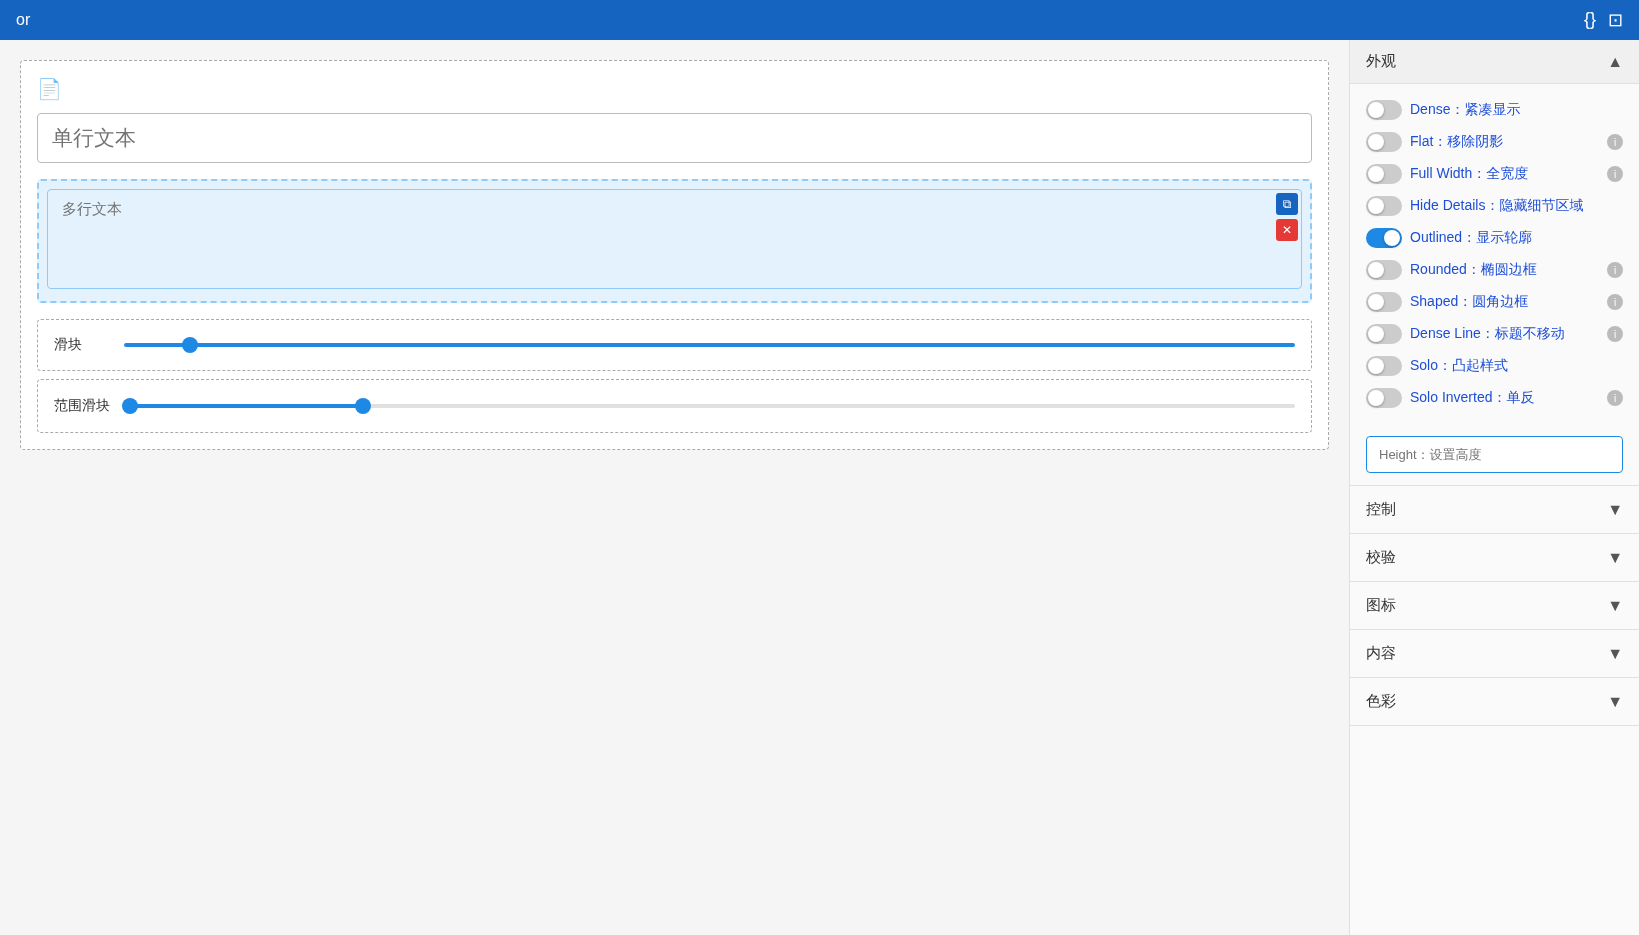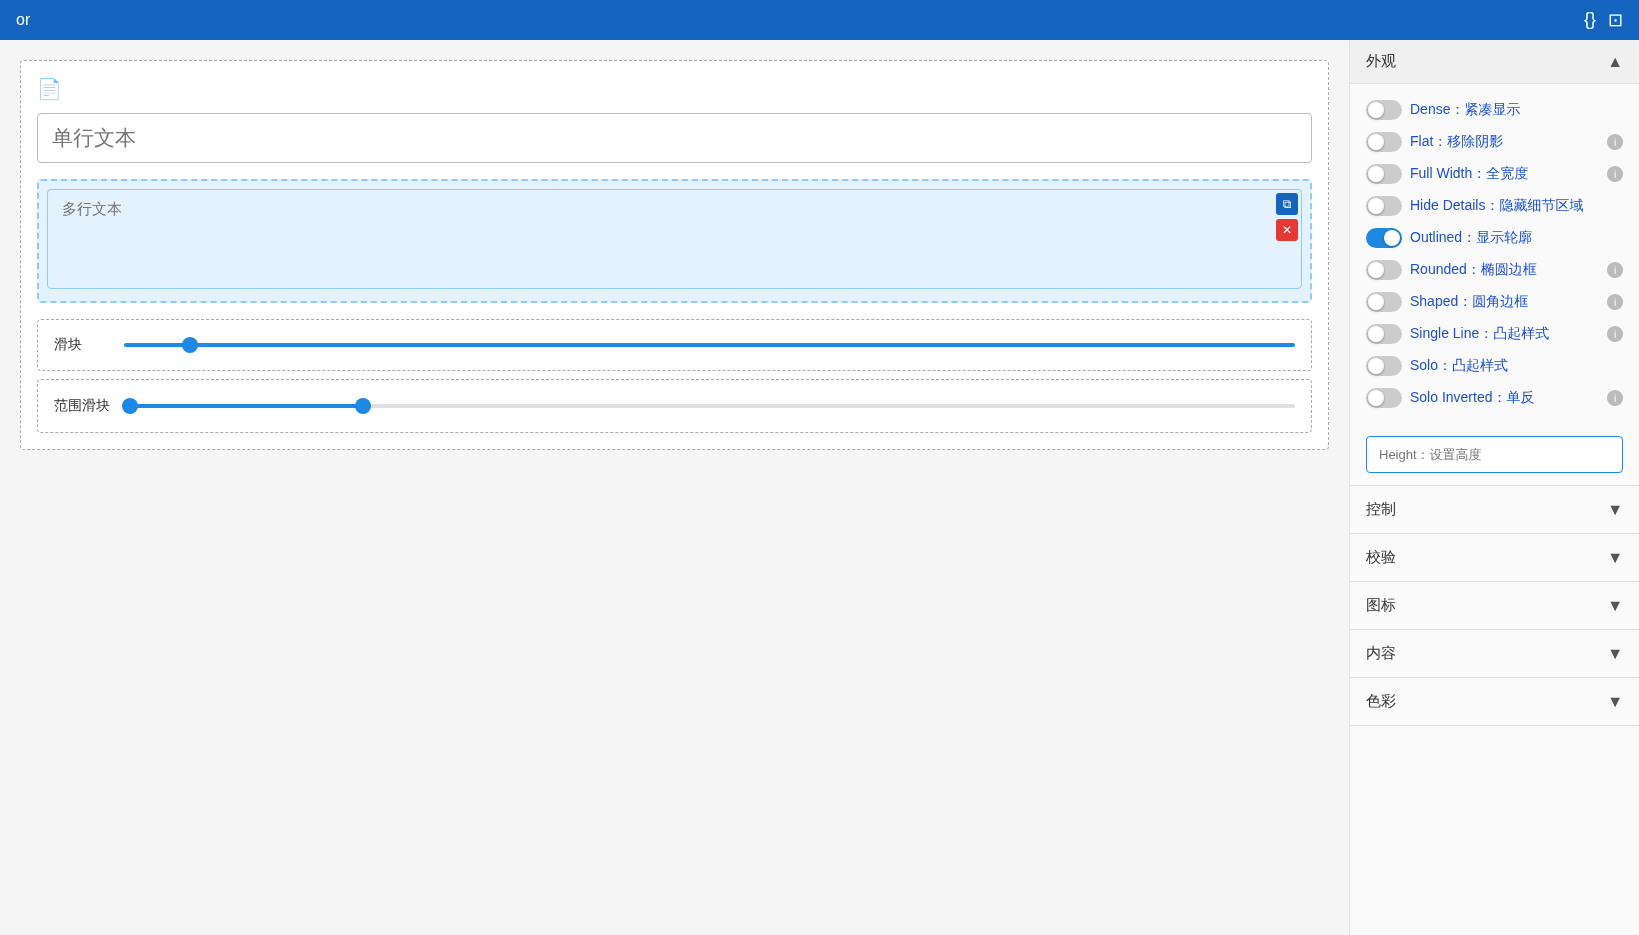--- a/index.html
+++ b/index.html
@@ -445,21 +445,21 @@
             </div>
             <span class="toggle-label">Shaped：圆角边框</span>
           </div>
           <div class="info-icon">i</div>
         </div>
         <div class="toggle-row">
           <div class="toggle-left">
             <div class="toggle-switch">
               <div class="toggle-knob"></div>
             </div>
-            <span class="toggle-label">Single Line：凸起样式</span>
+            <span class="toggle-label">Dense Line：标题不移动</span>
           </div>
           <div class="info-icon">i</div>
         </div>
         <div class="toggle-row">
           <div class="toggle-left">
             <div class="toggle-switch">
               <div class="toggle-knob"></div>
             </div>
             <span class="toggle-label">Solo：凸起样式</span>
           </div>

